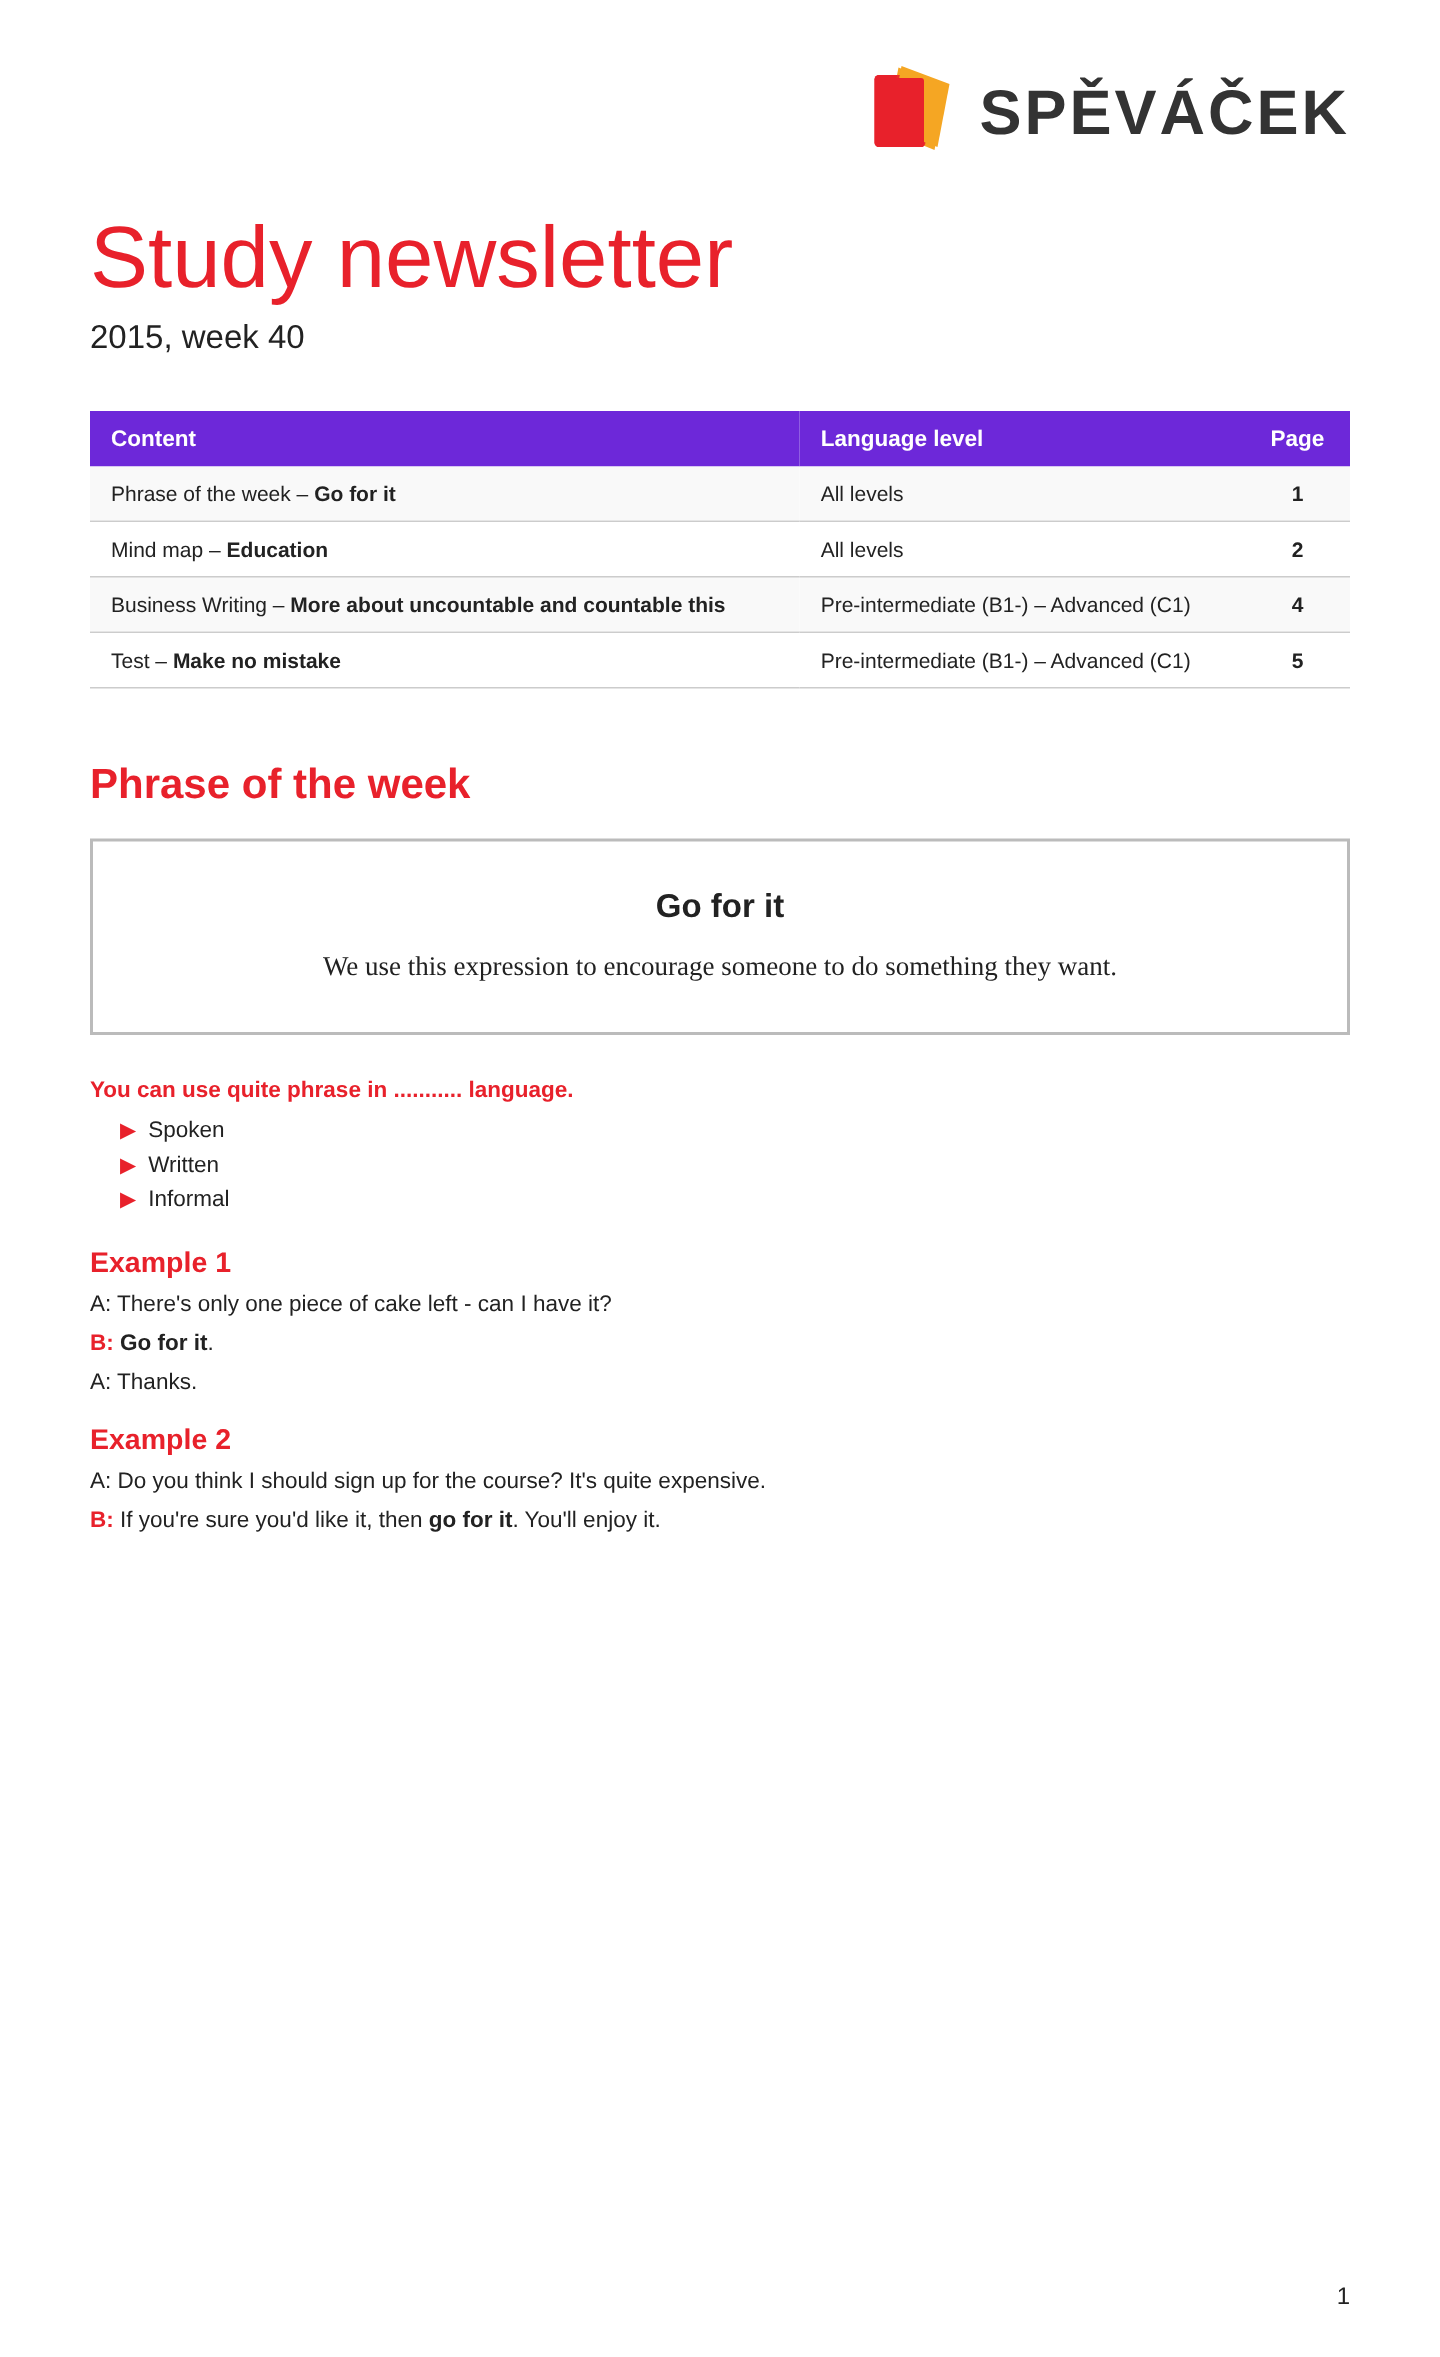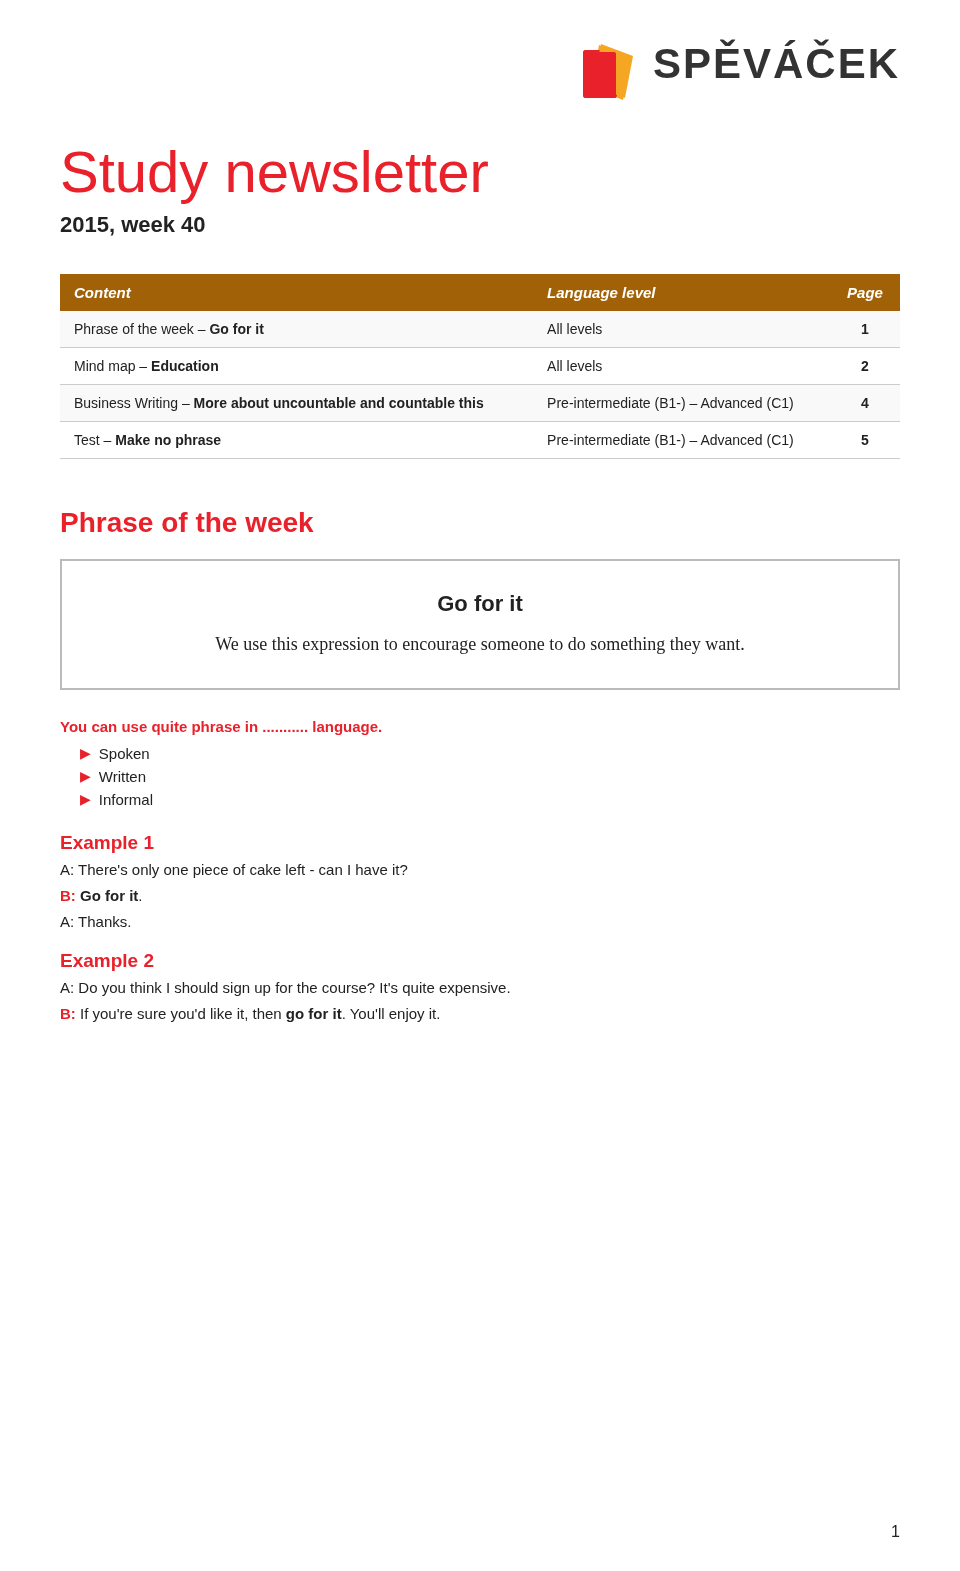--- a/index.html
+++ b/index.html
@@ -15,20 +15,21 @@
 
     
     .header {
       display: flex;
       justify-content: flex-end;
       align-items: center;
       margin-bottom: 30px;
     }
     .logo-container {
       display: flex;
+      align-items: center;
       gap: 14px;
     }
     .logo-icon {
       width: 60px;
       height: 70px;
       position: relative;
     }
     .logo-text {
       font-size: 42px;
       font-weight: bold;
@@ -40,35 +41,34 @@
     
     .page-title {
       font-size: 58px;
       font-weight: normal;
       color: #e8212b;
       margin-bottom: 8px;
       line-height: 1.1;
     }
     .page-subtitle {
       font-size: 22px;
-      font-weight: bold;
+      font-weight: normal;
       color: #222;
       margin-bottom: 36px;
     }
 
     
     .toc-table {
       width: 100%;
       border-collapse: collapse;
       margin-bottom: 48px;
     }
     .toc-table thead tr {
-      background: #a16207;
+      background: #6d28d9;
       color: #fff;
-      font-style: italic;
     }
     .toc-table thead th {
       padding: 10px 14px;
       text-align: left;
       font-size: 15px;
       font-weight: bold;
     }
     .toc-table thead th:last-child {
       text-align: center;
       width: 70px;
@@ -222,21 +222,21 @@
         <td>Mind map – <strong>Education</strong></td>
         <td>All levels</td>
         <td>2</td>
       </tr>
       <tr>
         <td>Business Writing – <strong>More about uncountable and countable this</strong></td>
         <td>Pre-intermediate (B1-) – Advanced (C1)</td>
         <td>4</td>
       </tr>
       <tr>
-        <td>Test – <strong>Make no phrase</strong></td>
+        <td>Test – <strong>Make no mistake</strong></td>
         <td>Pre-intermediate (B1-) – Advanced (C1)</td>
         <td>5</td>
       </tr>
     </tbody>
 </table>
 
 <div class="section-heading">Phrase of the week</div>
 
 <div class="phrase-box">
   <div class="phrase-title">Go for it</div>

